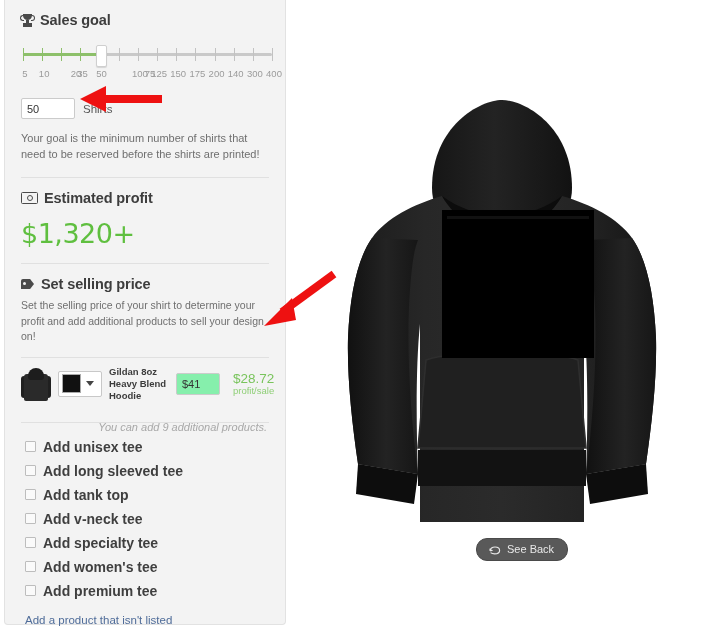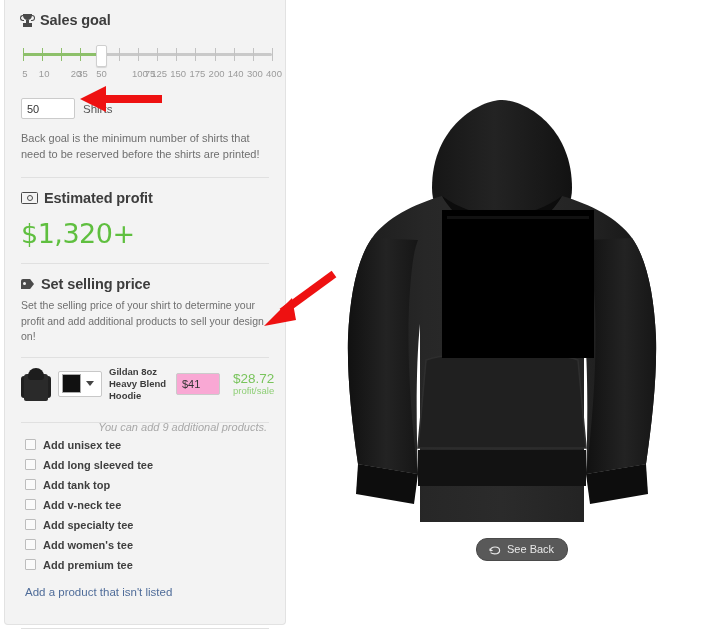--- a/index.html
+++ b/index.html
@@ -229,21 +229,21 @@
   .prod-name {
     font-size: 9.5px;
     font-weight: bold;
     color: #3c3c3c;
     line-height: 1.25;
     width: 60px;
     flex: 0 0 auto;
   }
   .price-input {
     width: 32px; height: 20px;
-    border:1px solid #cbcbcb; background:#f9a8d4;
+    border:1px solid #cbcbcb; background:#86efac;
     border-radius:2px;
     font-size: 11px; color:#333;
     padding: 0 5px;
     font-family: "Liberation Sans", sans-serif;
     flex: 0 0 auto;
     box-sizing: content-box;
   }
   .profit-sale { margin-left: 6px; line-height:1.05; }
   .profit-sale .amt { font-size: 13.5px; color:#79c45c; }
   .profit-sale .lbl { font-size: 9.5px; color:#8fcf77; }
@@ -265,21 +265,21 @@
     cursor: pointer;
   }
   .cbox {
     width: 9px; height: 9px;
     border:1px solid #bdbdbd;
     background:#fafafa;
     border-radius:1px;
     flex:0 0 auto;
   }
   .check-label {
-    font-size: 11px;
+    font-size: 14px;
     font-weight: bold;
     color: #3f3f3f;
   }
   .addprod-link {
     display:inline-block;
     margin: 7px 0 16px 4px;
     font-size: 11.5px;
     color: #4f6c99;
     text-decoration: none;
     cursor:pointer;
@@ -390,21 +390,21 @@
             <span style="left: 212.692px;">140</span>
             <span style="left: 231.846px;">300</span>
             <span style="left: 251px;">400</span>
           </div>
 
         <div class="goal-row">
           <input class="goal-input" type="text" value="50" style="">
           <span class="goal-unit">Shirts</span>
         </div>
 
-        <div class="help-text">Back goal is the minimum number of shirts that need to be reserved before the shirts are printed!</div>
+        <div class="help-text">Your goal is the minimum number of shirts that need to be reserved before the shirts are printed!</div>
         <div class="section-divider"></div>
       </div>
 
       <div class="section">
         <div class="sec-head">
           <span class="ico">
               <span class="money"></span>
             </span>
           <span>Estimated profit</span>
         </div>

